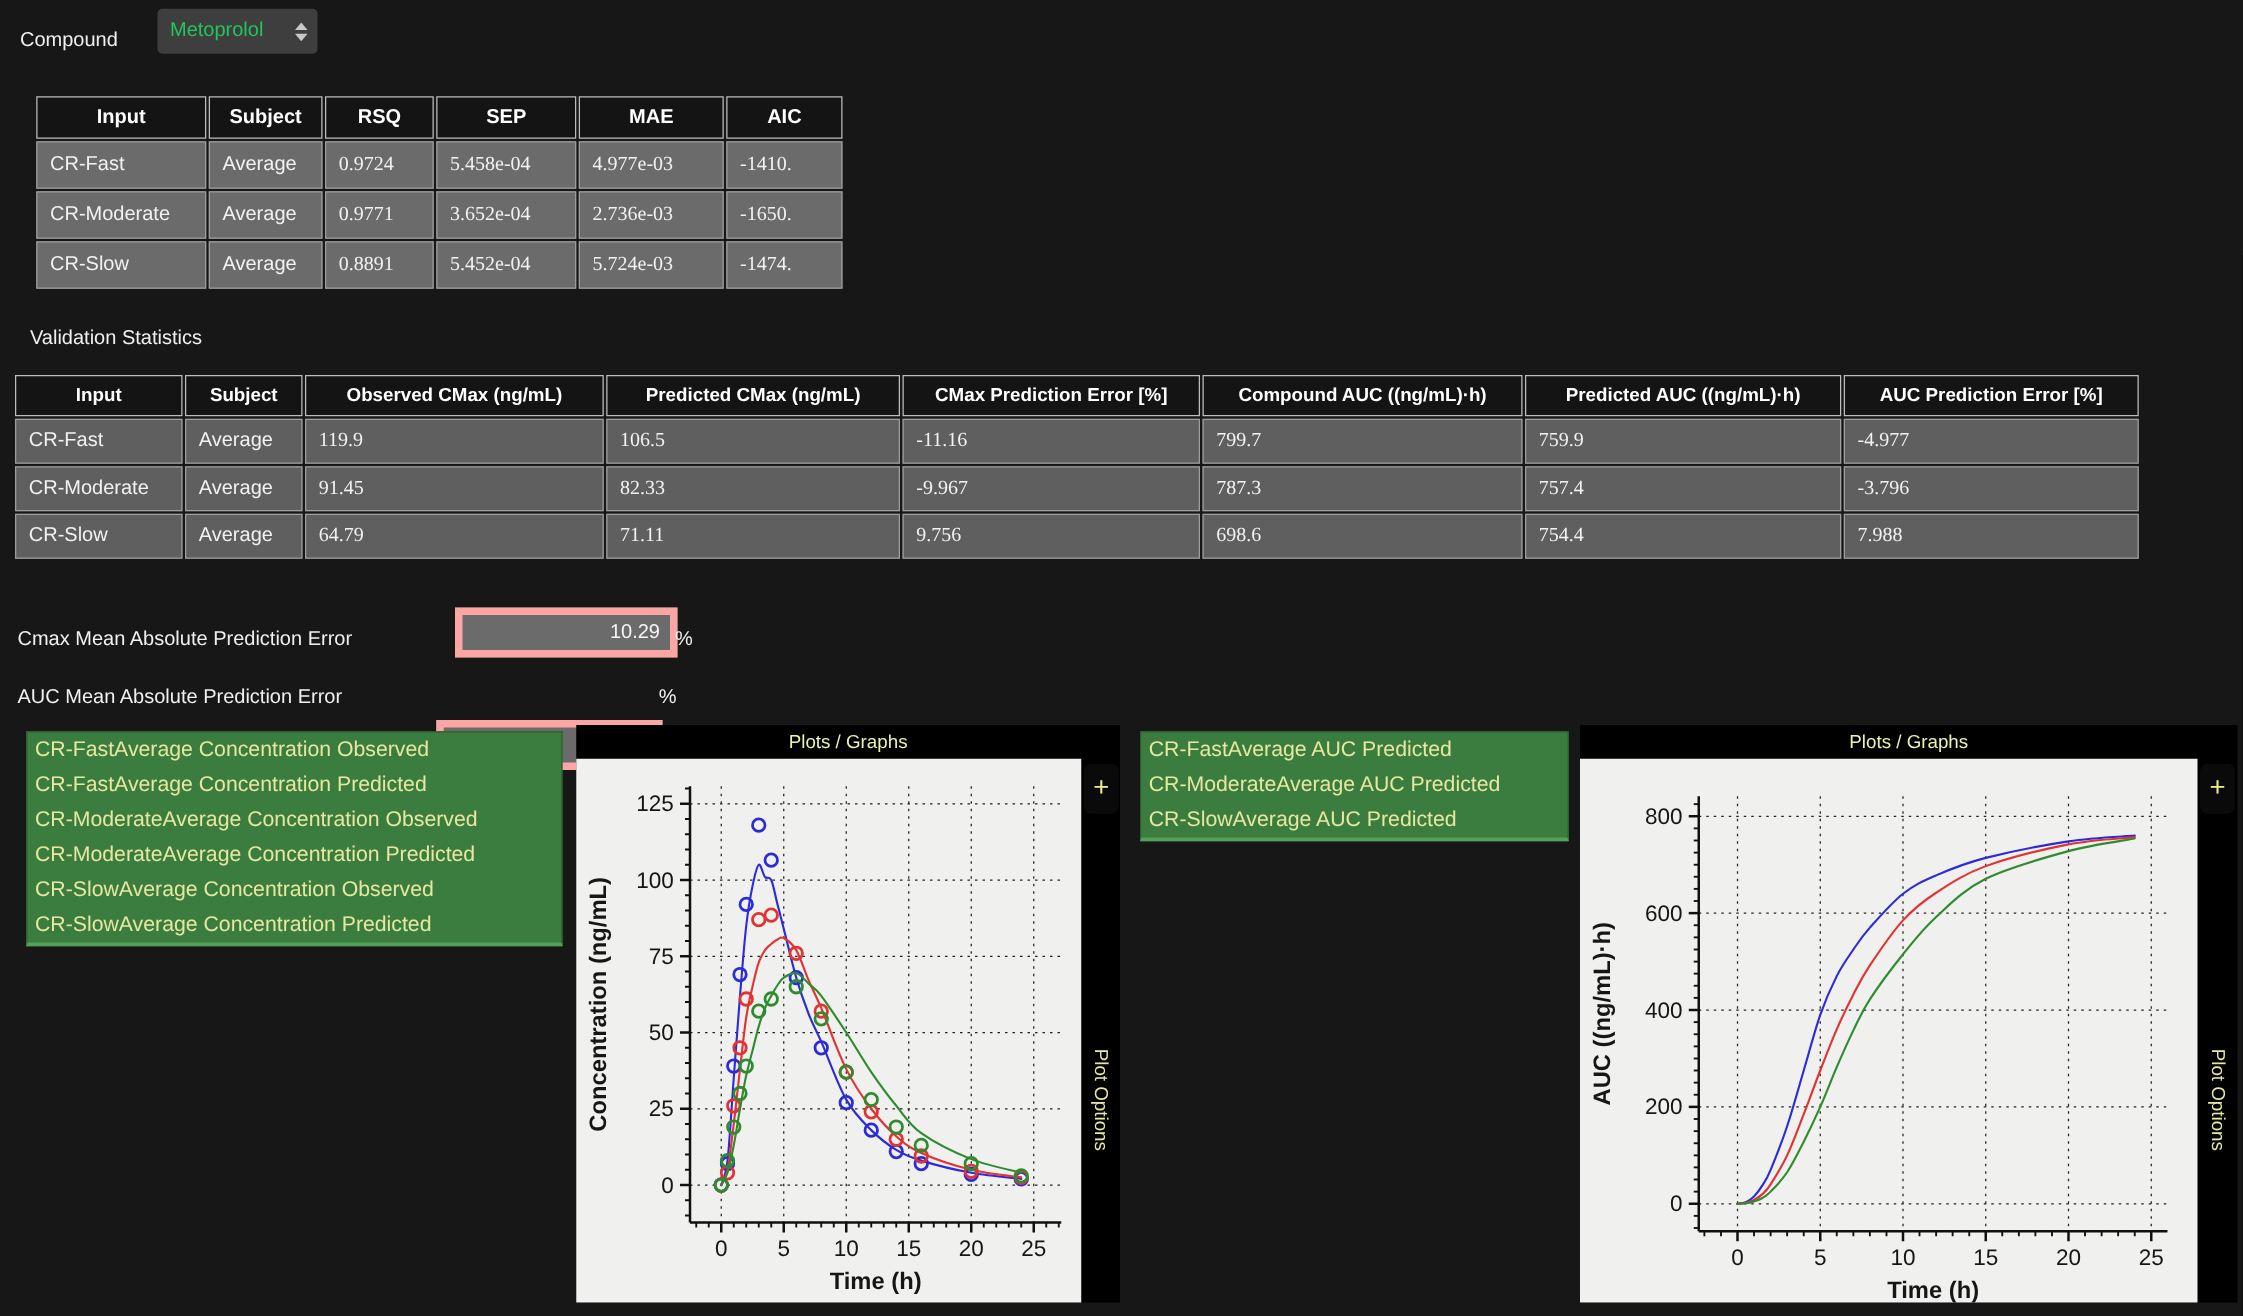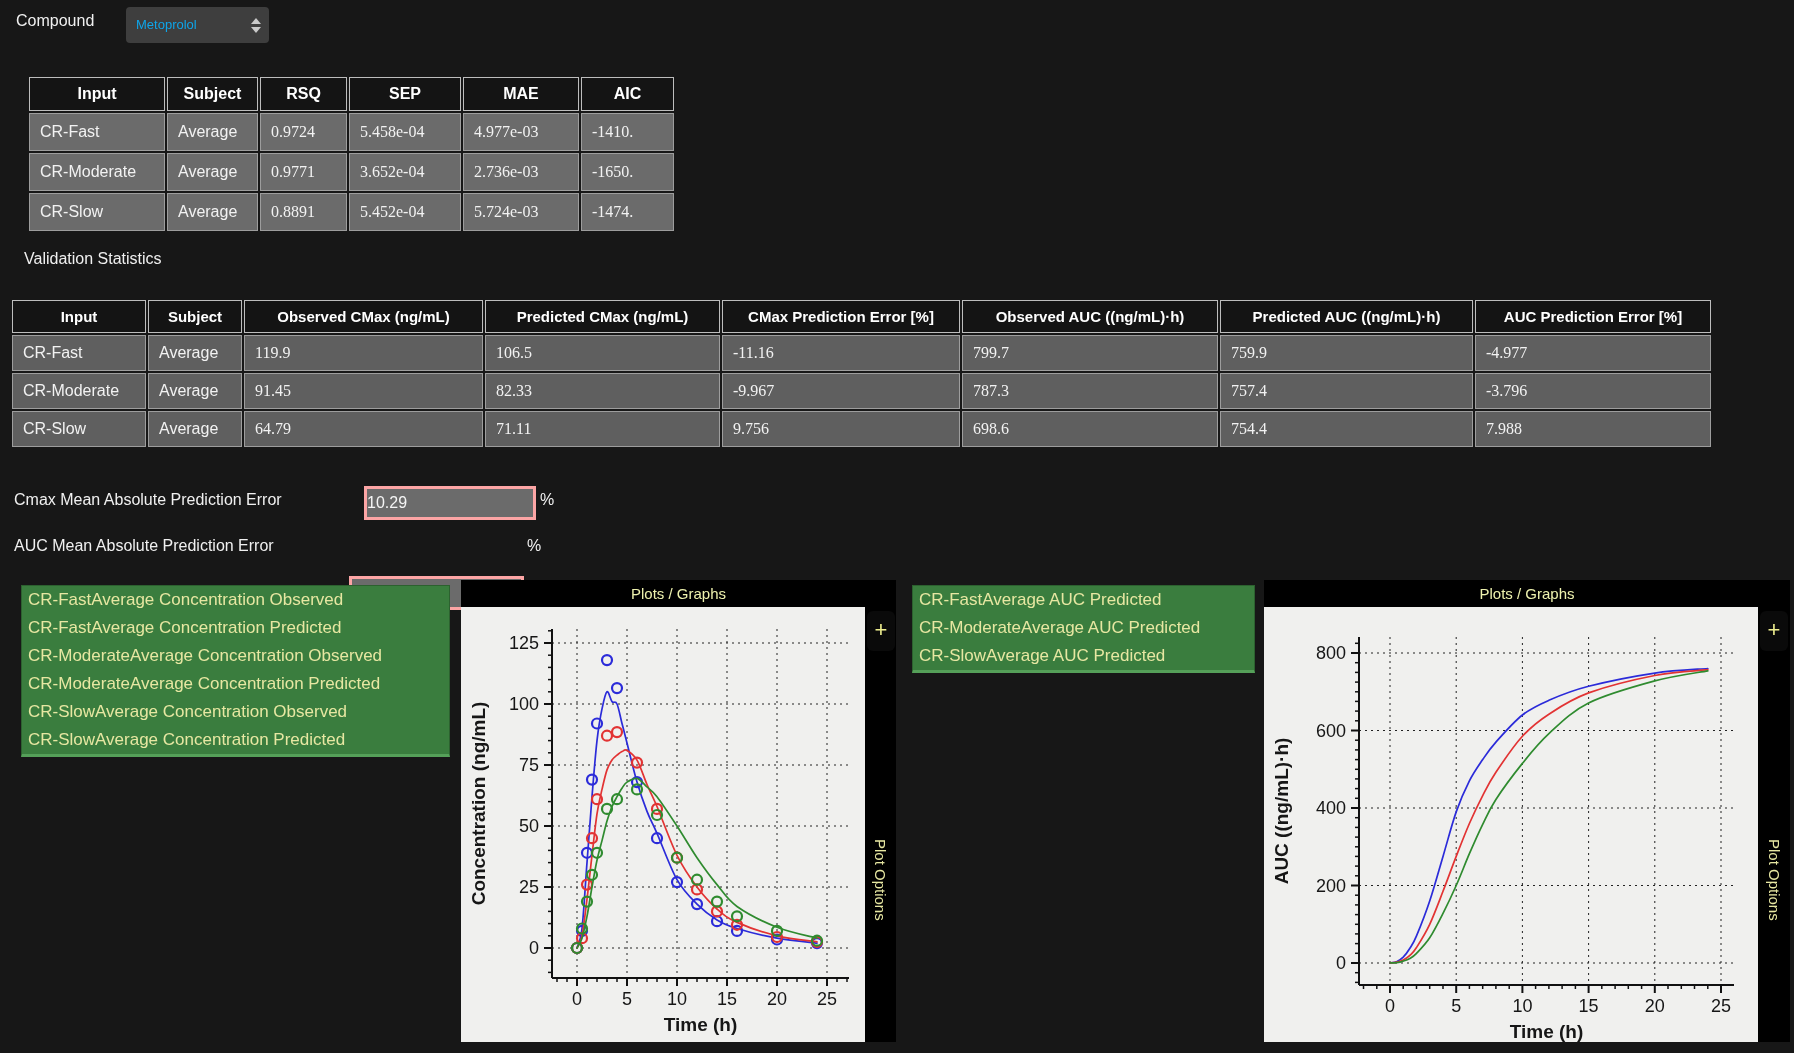--- a/index.html
+++ b/index.html
@@ -1,21 +1,21 @@
 <!DOCTYPE html>
 <html><head>
 <meta charset="utf-8">
 <style>
   html,body{margin:0;padding:0;background:#0d0d0d;}
   .stage{position:relative;width:1794px;height:1053px;background:#171717;
          font-family:"Liberation Sans",sans-serif;overflow:hidden;}
-  .flabel{position:absolute;color:#f0f0f0;font-size:16px;white-space:nowrap;}
+  .flabel{position:absolute;color:#f0f0f0;font-size:16px;white-space:nowrap;margin-top:12px;}
   
-  .dropdown{position:absolute;left:126px;top:7px;width:143px;height:36px;background:#3e3e3e;
-            border-radius:4px;color:#0ea5e9;font-size:13px;}
+  .dropdown{position:absolute;left:126px;top:7px;width:128px;height:36px;background:#3e3e3e;
+            border-radius:4px;color:#22c55e;font-size:16px;}
   .dropdown .dval{position:absolute;left:10px;top:0;line-height:36px;}
   .spinner{position:absolute;right:8px;top:0;height:36px;display:flex;flex-direction:column;
            justify-content:center;align-items:center;}
   .tri-up{width:0;height:0;border-left:5px solid transparent;border-right:5px solid transparent;
           border-bottom:6px solid #c9c9c9;margin-bottom:3px;}
   .tri-dn{width:0;height:0;border-left:5px solid transparent;border-right:5px solid transparent;
           border-top:6px solid #c9c9c9;}
   
   table{position:absolute;border-collapse:separate;border-spacing:2px;}
   .t1{left:27px;top:75px;}
@@ -23,22 +23,22 @@
   th{background:#141414;color:#ffffff;font-weight:bold;border:1px solid #bdbdbd;
      text-align:center;white-space:nowrap;}
   .t1 th{font-size:16px;padding:7px 6px;}
   .t2 th{font-size:15px;padding:7px 4px;}
   td{color:#f2f2f2;border:1px solid #9d9d9d;font-size:16px;white-space:nowrap;}
   .t1 td{background:#6b6b6b;padding:9px 10px;}
   .t2 td{background:#5f5f5f;padding:8px 10px;}
   td.txt{text-align:left;}
   td.num{text-align:left;font-family:Liberation Serif, serif;}
   
-  .valbox{position:absolute;background:#6b6b6b;border:3px solid #fca5a5;color:#f5f5f5;
-          font-size:16px;padding-right:8px;line-height:28px;height:28px;}
+  .valbox{position:absolute;background:#6b6b6b;border:6px solid #fca5a5;color:#f5f5f5;
+          font-size:16px;text-align:right;padding-right:8px;line-height:28px;height:28px;}
   
   .legend{position:absolute;background:#3a7d3e;border:1px solid #2c612f;border-bottom:3px solid #55a059;}
   .legend-item{height:28px;line-height:28px;padding-left:6px;color:#e7e7a2;font-size:17px;white-space:nowrap;}
   
   .panel{position:absolute;background:#000000;}
   .panel-header{height:27px;line-height:27px;text-align:center;color:#eef2ae;font-size:15px;}
   .panel-body{position:absolute;top:27px;left:0;background:#f0f0ee;}
   .plus-btn{position:absolute;background:#0a0a0a;color:#ecec8e;border-radius:6px;
             font-size:22px;text-align:center;line-height:38px;width:28px;height:40px;}
   .plot-options{position:absolute;writing-mode:vertical-rl;color:#e7e7a2;font-size:15px;
@@ -119,21 +119,21 @@
         <col style="width:253px">
         <col style="width:236px">
       </colgroup>
     <thead>
         <tr>
       <th>Input</th>
       <th>Subject</th>
       <th>Observed CMax (ng/mL)</th>
       <th>Predicted CMax (ng/mL)</th>
       <th>CMax Prediction Error [%]</th>
-      <th>Observed AUC ((ng/mL)·h)</th>
+      <th>Compound AUC ((ng/mL)·h)</th>
       <th>Predicted AUC ((ng/mL)·h)</th>
       <th>AUC Prediction Error [%]</th>
     </tr>
       </thead>
     <tbody>
       <tr>
         <td class="txt">CR-Fast</td>
         <td class="txt">Average</td>
         <td class="num">119.9</td>
         <td class="num">106.5</td>

